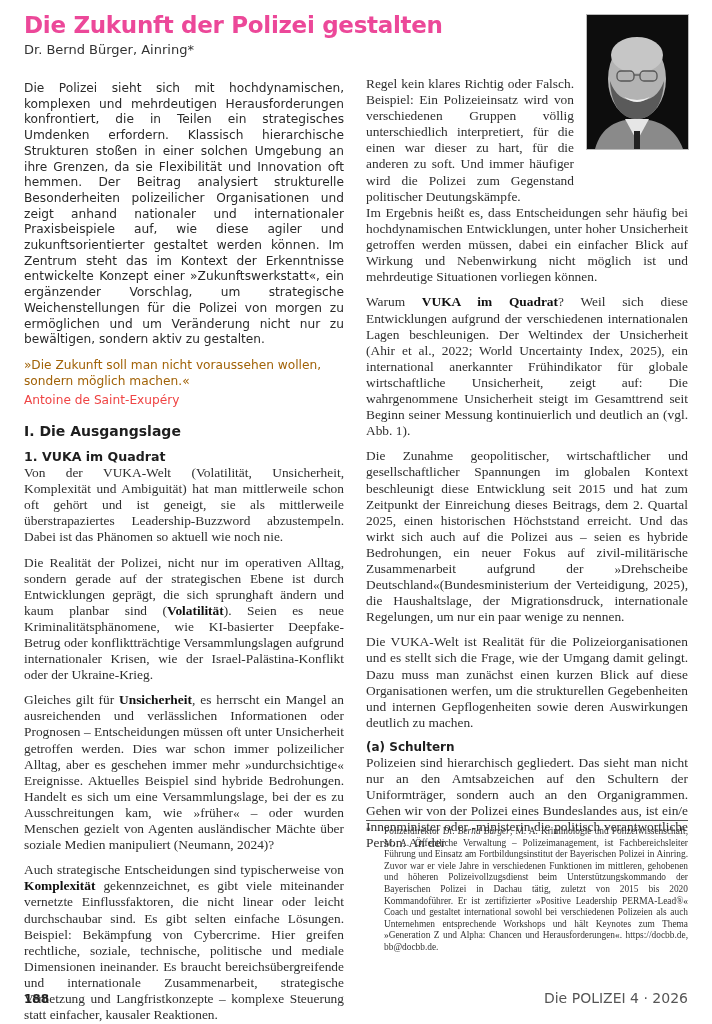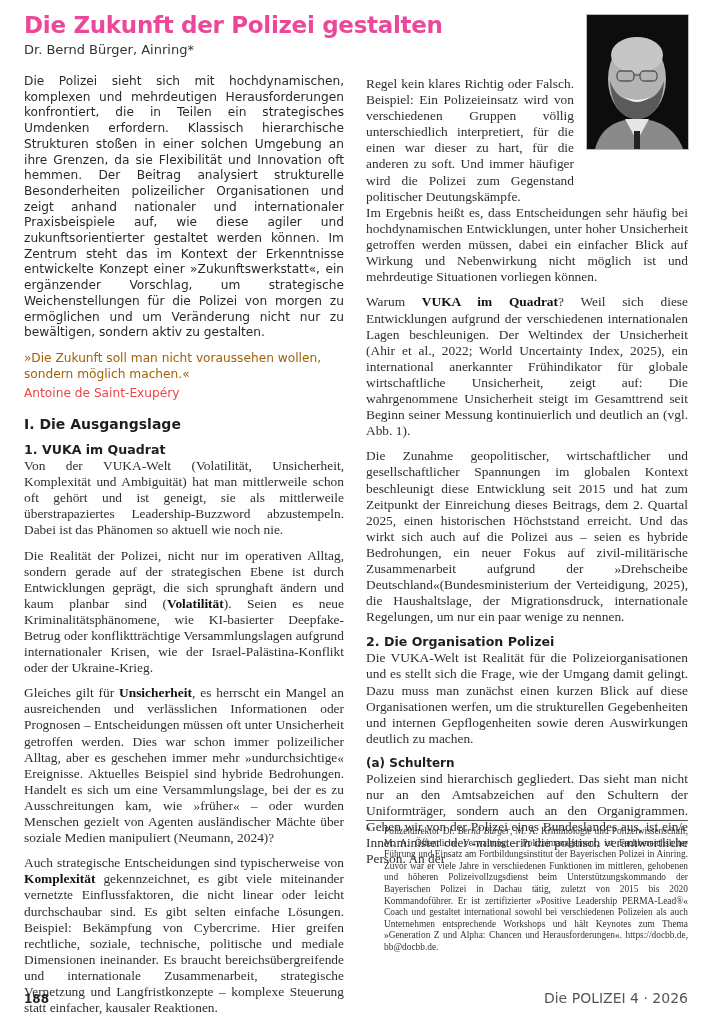--- a/index.html
+++ b/index.html
@@ -6,21 +6,21 @@
   body { width: 712px; height: 1024px; position: relative; overflow: hidden; color: #2b2b2b; }
   .sans { font-family: "DejaVu Sans", "Liberation Sans", sans-serif; }
   .serif { font-family: "Liberation Serif", "DejaVu Serif", serif; }
 
   #title { position: absolute; left: 24px; top: 12px; font-size: 23px; font-weight: bold; color: #ec4899; letter-spacing: -0.3px; margin: 0; }
   #author { position: absolute; left: 24px; top: 42px; font-size: 13px; color: #333; }
 
   .col { position: absolute; text-align: justify; }
   #left { left: 24px; top: 70px; width: 320px; }
 
-  .abstract { font-size: 12.2px; line-height: 15.7px; color: #2a2a2a; margin: 4px 0 10px 0; hyphens: manual; }
+  .abstract { font-size: 12.2px; line-height: 15.7px; color: #2a2a2a; margin: 11px 0 10px 0; hyphens: manual; }
   .quote { font-size: 12.2px; line-height: 15.7px; margin: 0 0 4px 0; color: #a16207; text-align: left; }
   .quote-author { font-size: 12.2px; line-height: 15.7px; margin: 0 0 14px 0; color: #ef4444; }
   h2 { font-size: 14px; font-weight: bold; margin: 0 0 10px 0; color: #1e1e1e; }
   h3 { font-size: 12.6px; font-weight: bold; margin: 0; color: #1e1e1e; line-height: 16px; }
   h4 { font-size: 12px; font-weight: bold; margin: 0; color: #1e1e1e; line-height: 15px; }
   p.body { font-size: 13.4px; line-height: 16.1px; margin: 0 0 9px 0; color: #2e2e2e; }
   p.body b { color: #111; }
 
   #photo { position: absolute; left: 586px; top: 14px; width: 101px; height: 134px; background: #0e0e0e; overflow: hidden; border: 1px solid #bbb; }
   #right-first { position: absolute; left: 366px; top: 76px; width: 208px; }
@@ -77,21 +77,20 @@
 
 <div id="right-first" class="col">
   <p class="body serif">Regel kein klares Richtig oder Falsch. Beispiel: Ein Polizeieinsatz wird von verschiedenen Gruppen völlig unterschiedlich interpretiert, für die einen war dieser zu hart, für die anderen zu soft. Und immer häufiger wird die Polizei zum Gegenstand politischer Deutungskämpfe.</p>
 </div>
 
 <div id="right-rest" class="col">
   <p class="body serif">Im Ergebnis heißt es, dass Entscheidungen sehr häufig bei hochdynamischen Entwicklungen, unter hoher Unsicherheit getroffen werden müssen, dabei ein einfacher Blick auf Wirkung und Nebenwirkung nicht möglich ist und mehrdeutige Situationen vorliegen können.</p>
   <p class="body serif"><span>Warum </span><b>VUKA im Quadrat</b><span>? Weil sich diese Entwicklungen aufgrund der verschiedenen internationalen Lagen beschleunigen. Der Weltindex der Unsicherheit (Ahir et al., 2022; World Uncertainty Index, 2025), ein international anerkannter Frühindikator für globale wirtschaftliche Unsicherheit, zeigt auf: Die wahrgenommene Unsicherheit steigt im Gesamttrend seit Beginn seiner Messung kontinuierlich und deutlich an (vgl. Abb. 1).</span></p>
   <p class="body serif">Die Zunahme geopolitischer, wirtschaftlicher und gesellschaftlicher Spannungen im globalen Kontext beschleunigt diese Entwicklung seit 2015 und hat zum Zeitpunkt der Einreichung dieses Beitrags, dem 2. Quartal 2025, einen historischen Höchststand erreicht. Und das wirkt sich auch auf die Polizei aus – seien es hybride Bedrohungen, ein neuer Fokus auf zivil-militärische Zusammenarbeit aufgrund der »Drehscheibe Deutschland«(Bundesministerium der Verteidigung, 2025), die Haushaltslage, der Migrationsdruck, internationale Regelungen, um nur ein paar wenige zu nennen.</p>
 
-  <h3 class="sans">2.  Die Organisation Polizei</h3>
   <p class="body serif">Die VUKA-Welt ist Realität für die Polizeiorganisationen und es stellt sich die Frage, wie der Umgang damit gelingt. Dazu muss man zunächst einen kurzen Blick auf diese Organisationen werfen, um die strukturellen Gegebenheiten und internen Gepflogenheiten sowie deren Auswirkungen deutlich zu machen.</p>
 
   <h4 class="sans">(a)  Schultern</h4>
   <p class="body serif">Polizeien sind hierarchisch gegliedert. Das sieht man nicht nur an den Amtsabzeichen auf den Schultern der Uniformträger, sondern auch an den Organigrammen. Gehen wir von der Polizei eines Bundeslandes aus, ist ein/e Innenminister oder -ministerin die politisch verantwortliche Person. An der</p>
 </div>
 
 <hr id="fn-rule">
 <div id="footnote" class="serif">
   <span class="mark">*</span>
   <span class="txt"><span>Polizeidirektor Dr. </span><i>Bernd Bürger</i><span>, M. A. Kriminologie und Polizeiwissenschaft, M. A. Öffentliche Verwaltung – Polizeimanagement, ist Fachbereichsleiter Führung und Einsatz am Fortbildungsinstitut der Bayerischen Polizei in Ainring. Zuvor war er viele Jahre in verschiedenen Funktionen im mittleren, gehobenen und höheren Polizeivollzugsdienst beim Unterstützungskommando der Bayerischen Polizei in Dachau tätig, zuletzt von 2015 bis 2020 Kommandoführer. Er ist zertifizierter »Positive Leadership PERMA-Lead®« Coach und gestaltet international sowohl bei verschiedenen Polizeien als auch Unternehmen entsprechende Workshops und hält Keynotes zum Thema »Generation Z und Alpha: Chancen und Herausforderungen«. https://docbb.de, bb@docbb.de.</span></span>

